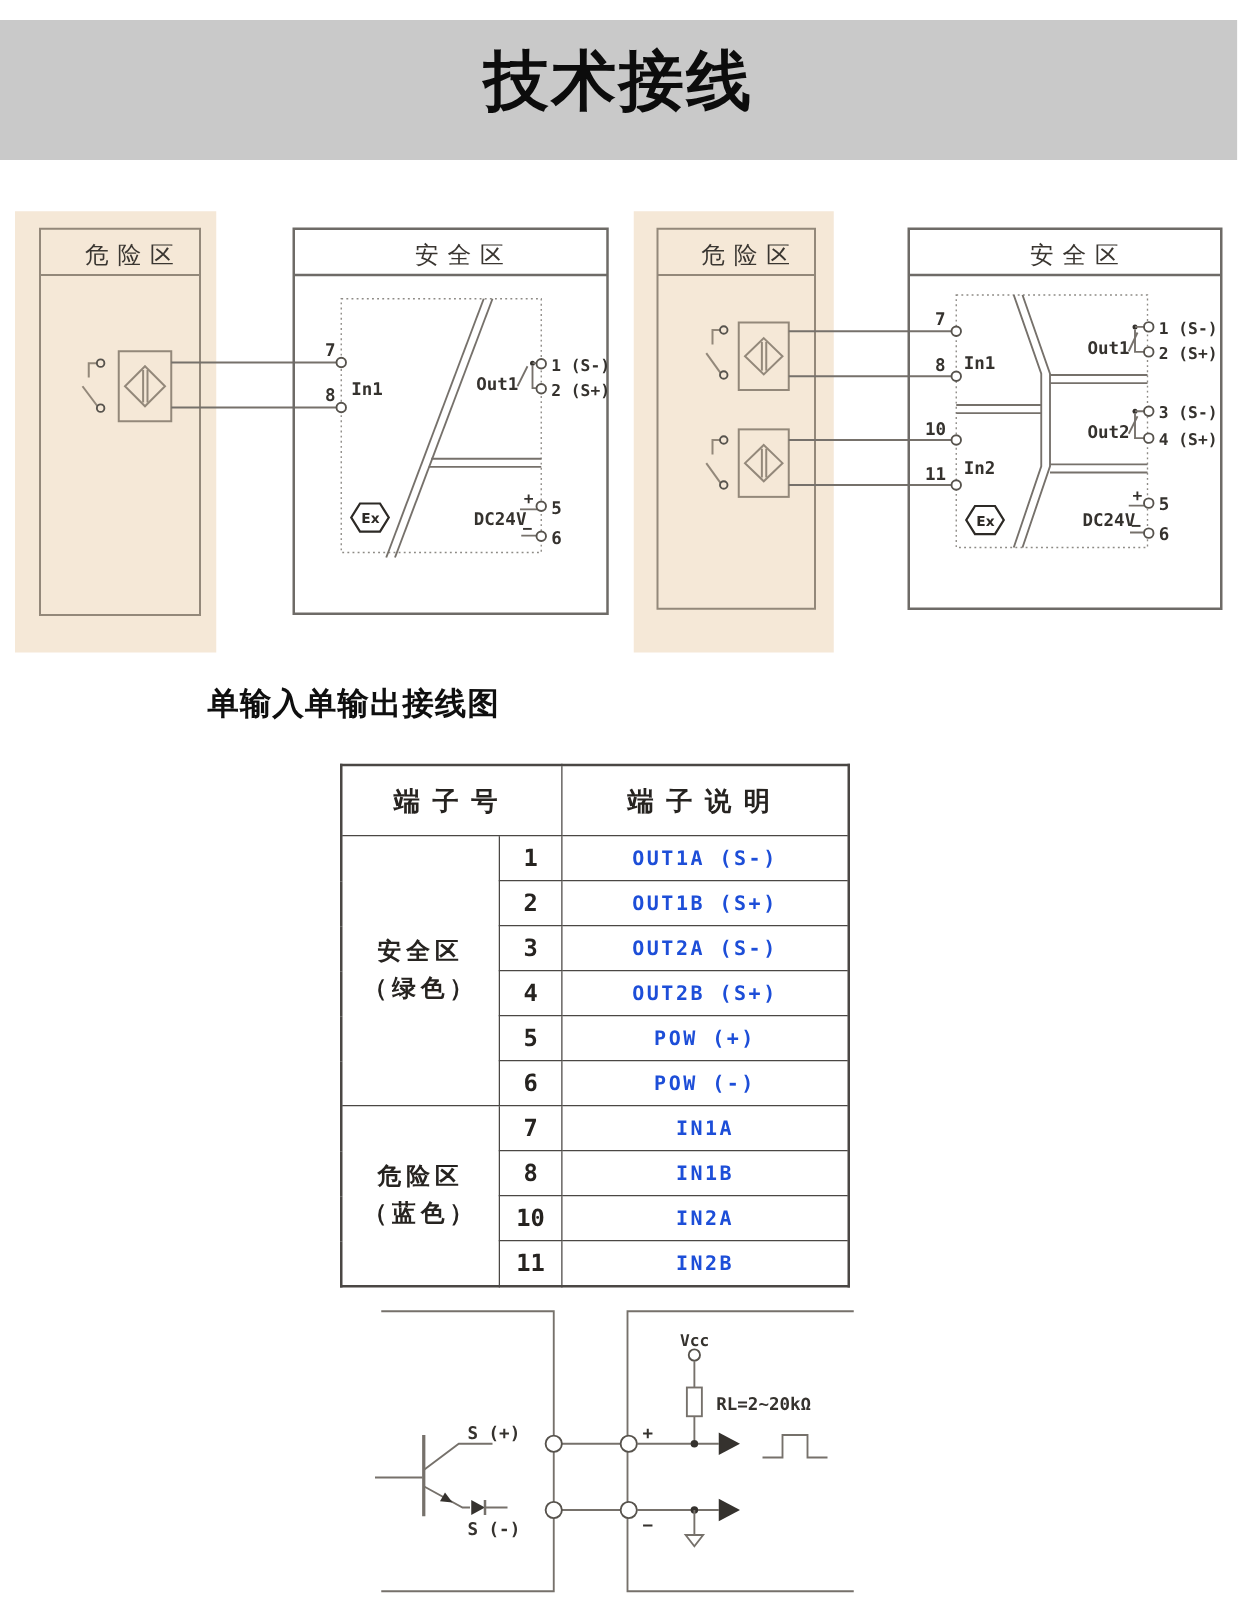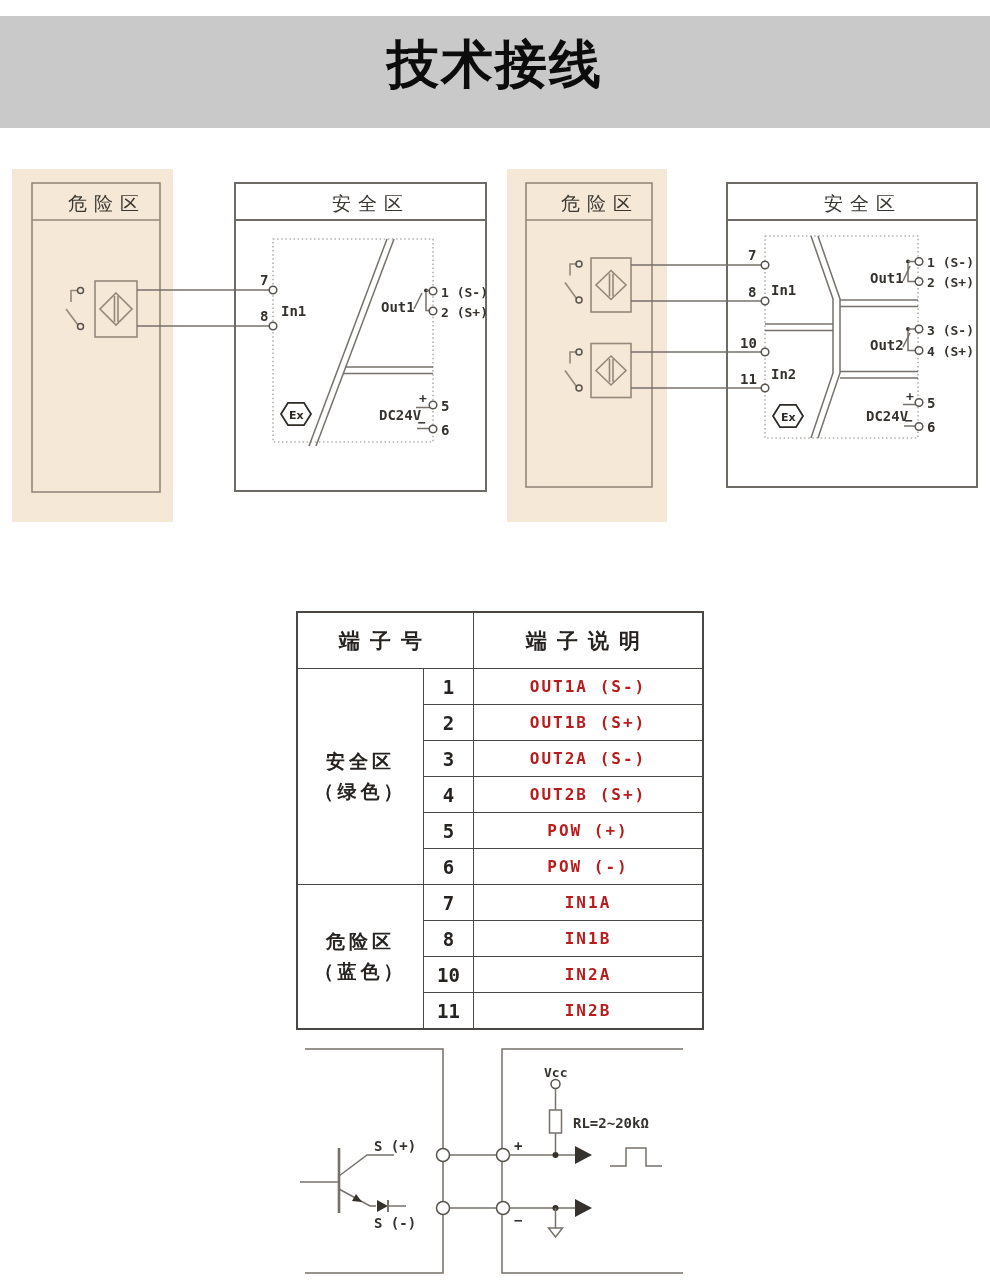--- a/index.html
+++ b/index.html
@@ -22,27 +22,27 @@
   .dot{stroke:#8d8a85;stroke-width:1.1;fill:none;stroke-dasharray:1.5 2.6;}
   .term{stroke:#57534d;stroke-width:1.5;fill:#ffffff;}
   .term-h{stroke:#57534d;stroke-width:1.5;fill:#f5e8d7;}
   .ink{fill:#35322e;stroke:none;}
   .t14{font:bold 14px "DejaVu Sans Mono",monospace;fill:#35322e;}
   .t13{font:bold 13px "DejaVu Sans Mono",monospace;fill:#35322e;}
   .t11{font:bold 11px "DejaVu Sans",sans-serif;fill:#2d2a26;}
   .zt{font-family:"Liberation Sans",sans-serif;font-size:19px;fill:#3a3631;letter-spacing:7px;}
   .exhex{stroke:#2d2a26;stroke-width:1.8;fill:none;}
   
-  #term-table{position:absolute;left:296px;top:611px;border-collapse:collapse;background:#fff;
+  #term-table{position:absolute;left:272px;top:611px;border-collapse:collapse;background:#fff;
               border:2.5px solid #4a4744;}
   #term-table th,#term-table td{border:1.5px solid #4a4744;padding:0;}
   #term-table th{height:55px;font-size:21px;font-weight:bold;color:#262320;letter-spacing:10px;text-align:center;}
   #term-table td{height:35px;text-align:center;vertical-align:middle;}
   td.num{width:49px;font:bold 19px "DejaVu Sans Mono",monospace;color:#262320;}
-  td.desc{width:228px;font:bold 16px "DejaVu Sans Mono",monospace;color:#b91c1c;letter-spacing:2px;}
+  td.desc{width:228px;font:bold 16px "DejaVu Sans Mono",monospace;color:#1d4ed8;letter-spacing:2px;}
   td.group{width:125px;font-size:19px;font-weight:bold;color:#262320;letter-spacing:4px;line-height:1.55;}
   tr.gsplit td{border-top:2.5px solid #4a4744;}
 </style>
 </head>
 <body>
 
 <div id="stage">
 
   <div id="band">
     <div class="t">技术接线</div>
@@ -211,20 +211,21 @@
       <line class="gray" x1="904" y1="426" x2="915" y2="426"></line>
       <circle class="term" cx="919" cy="426.5" r="3.8"></circle>
       <text class="t14" x="927" y="432">6</text>
     </g>
     <g>
       <polygon class="exhex" points="773,416 780,404.8 796,404.8 803,416 796,427.2 780,427.2"></polygon>
       <text class="t11" x="781" y="420.5">Ex</text>
     </g>
   </svg>
 
+  <div id="cap1" class="caption">单输入单输出接线图</div>
 
   <table id="term-table">
     <tbody>
         <tr>
       <th colspan="2">端子号</th>
       <th>端子说明</th>
     </tr>
     <tr>
       <td class="group" rowspan="6">
         <span>安全区</span><br>

